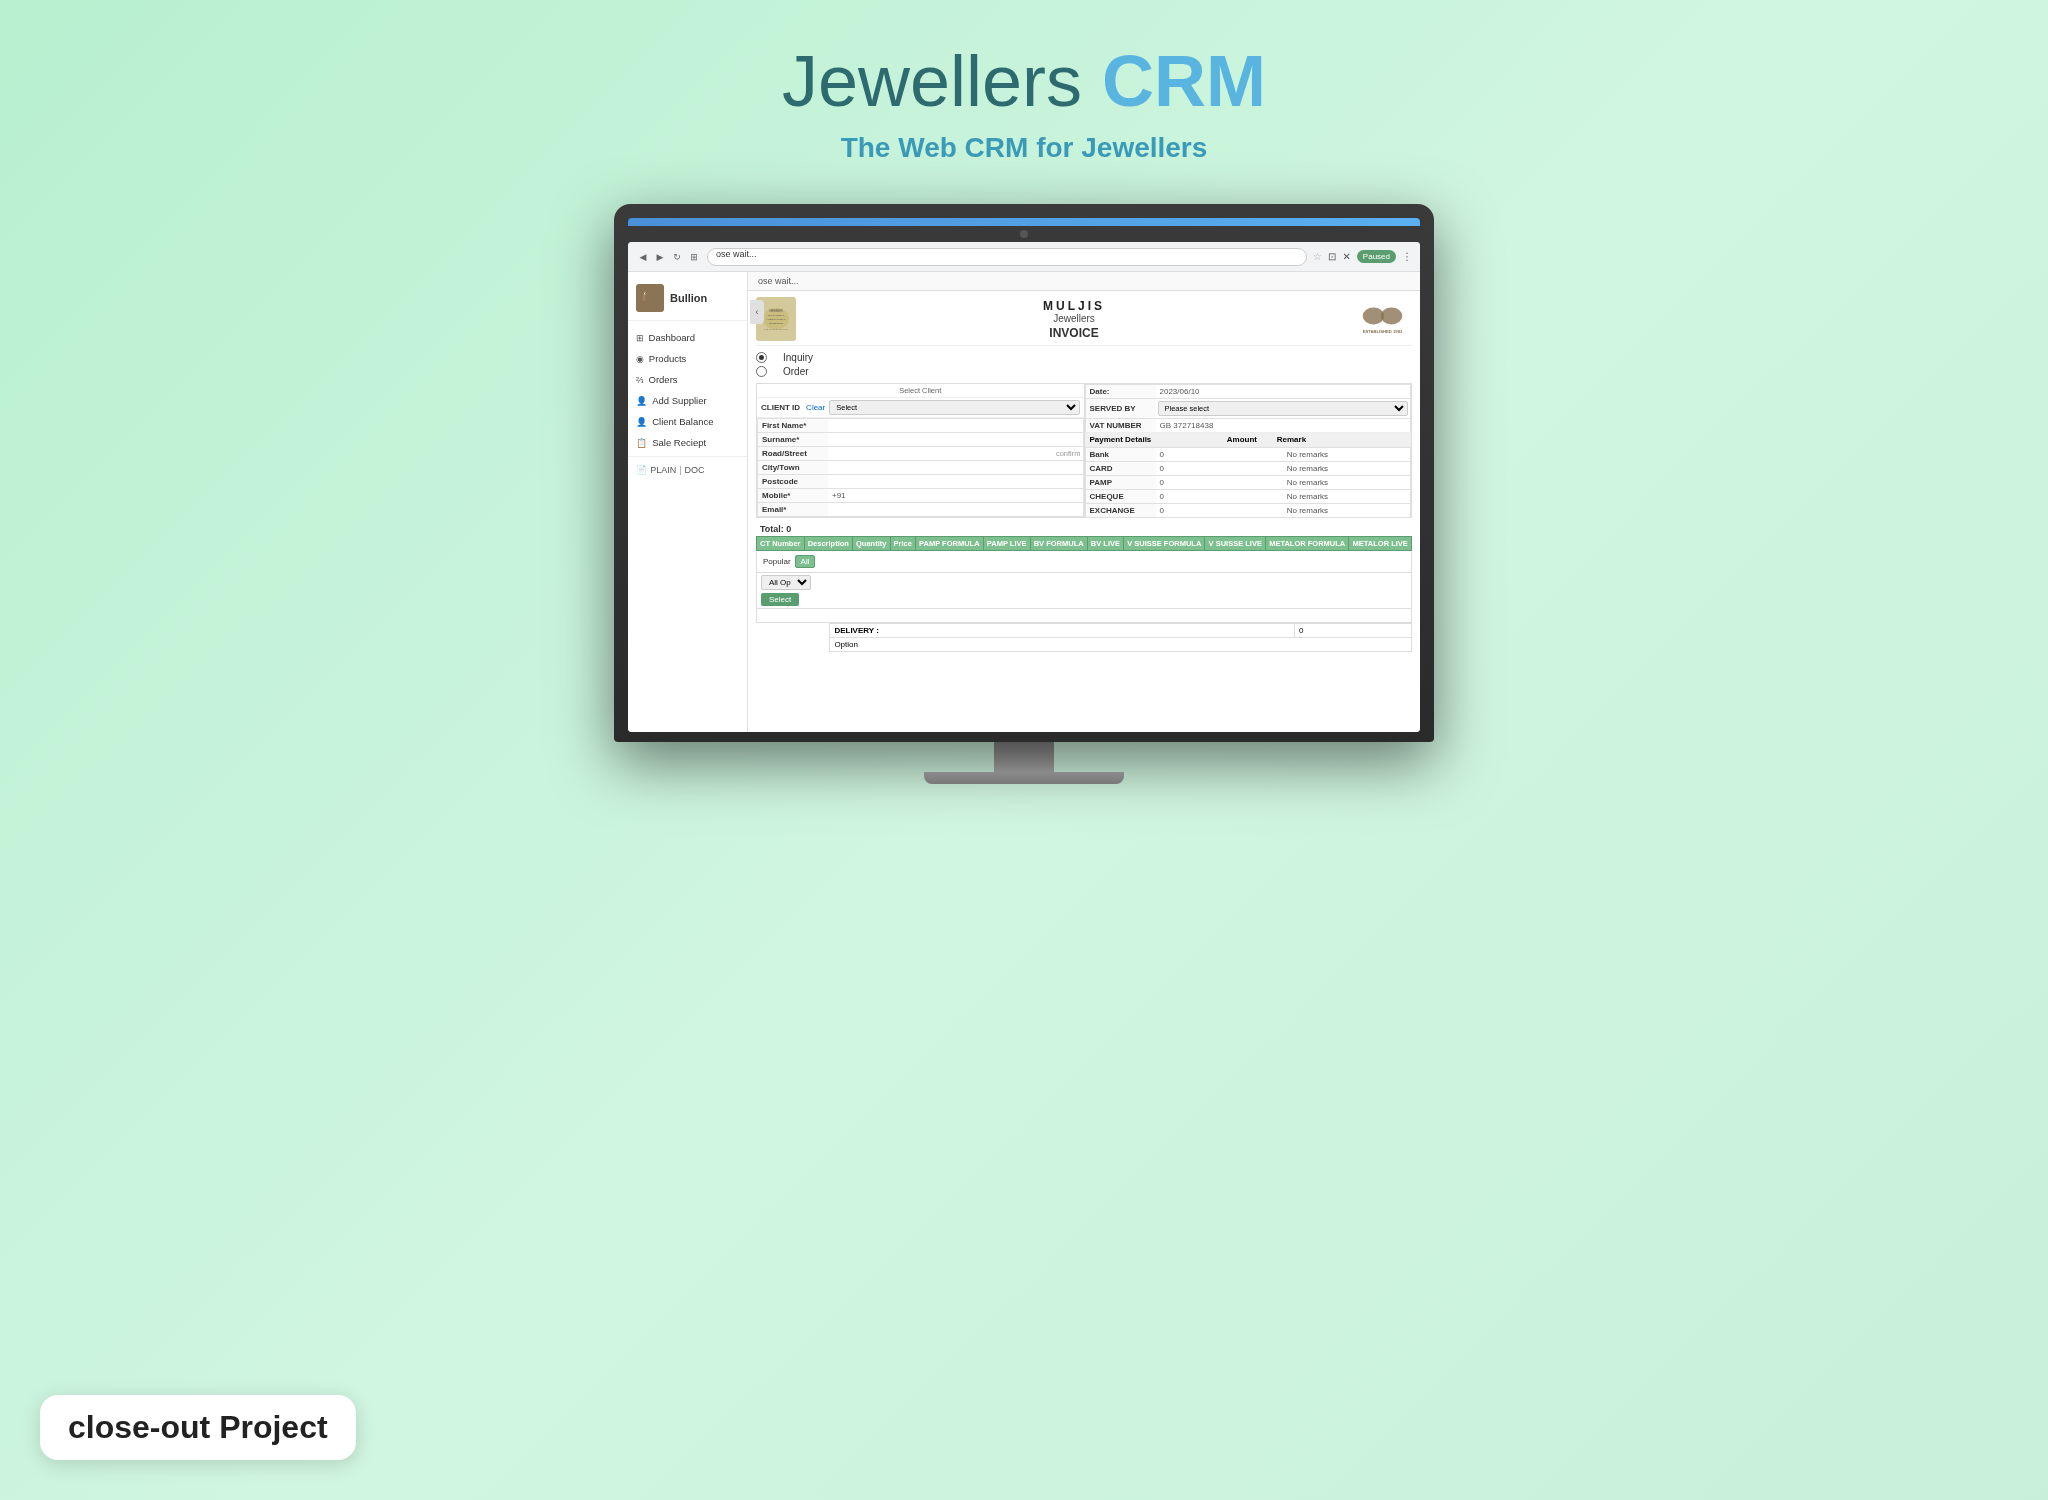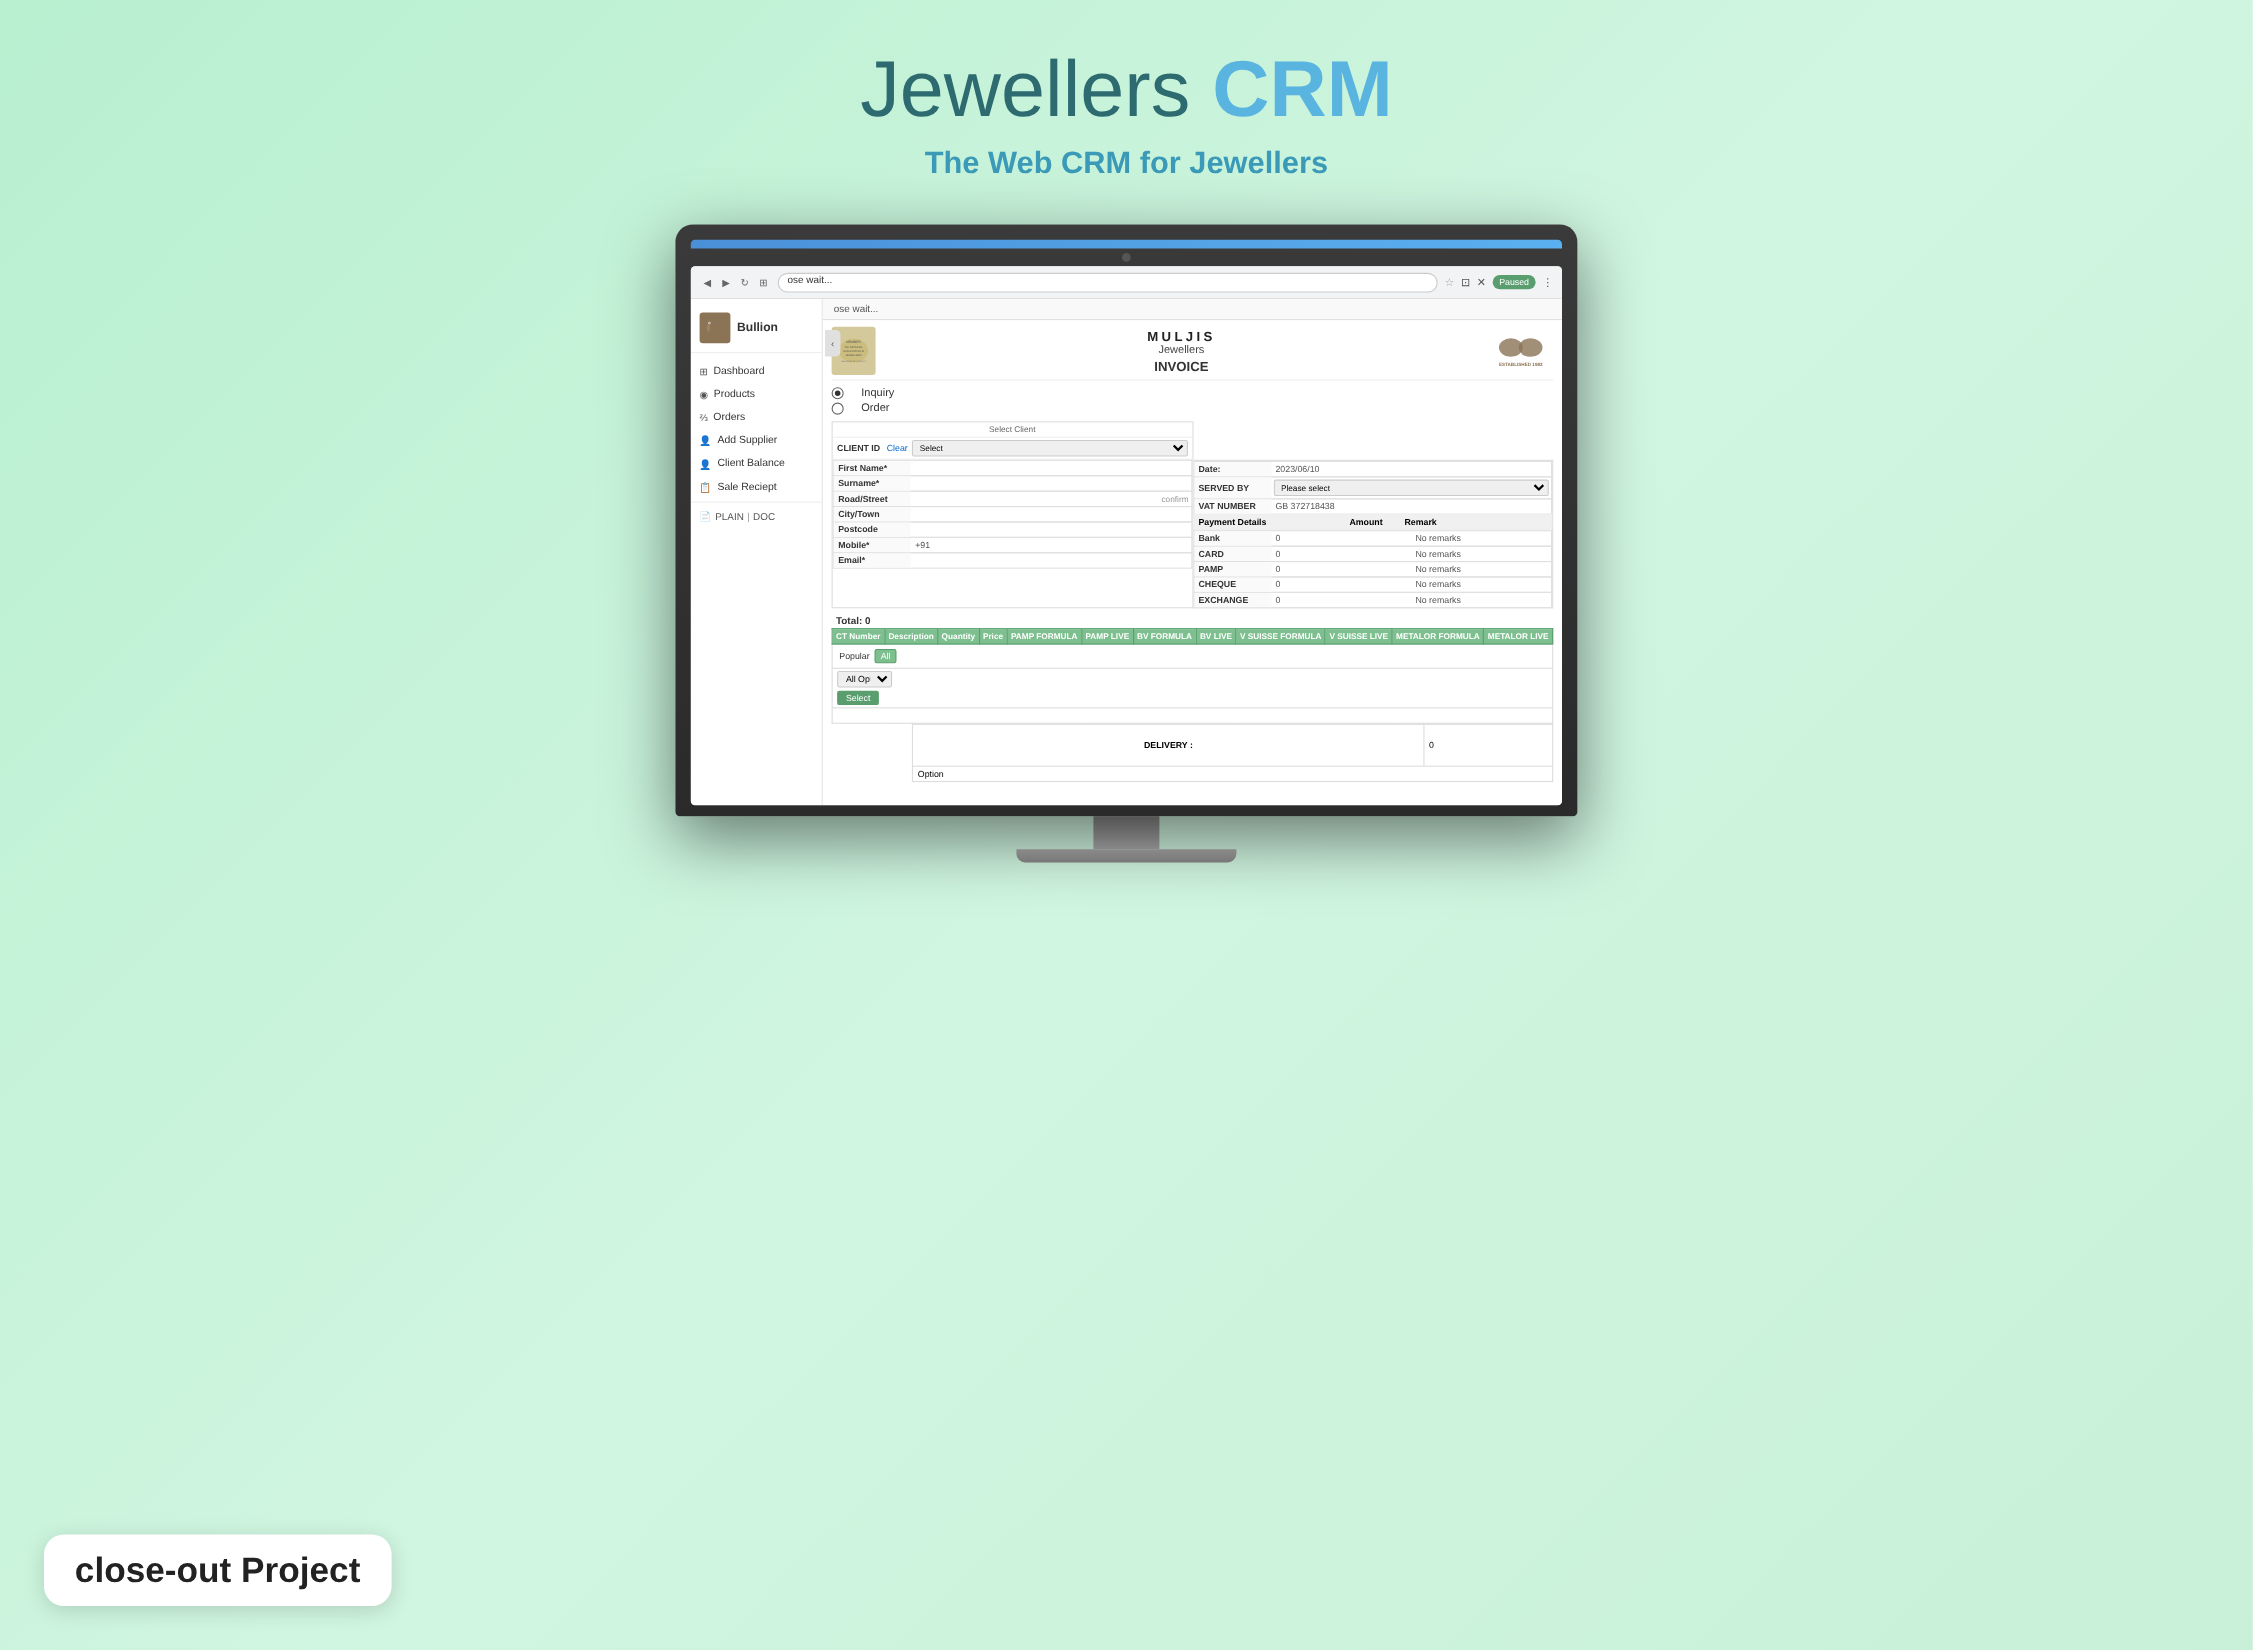--- a/index.html
+++ b/index.html
@@ -609,21 +609,21 @@
                   <span class="field-label">Mobile*</span>
                   <span class="field-val">+91</span>
                 </div>
 
                 <div class="field-row">
                   <span class="field-label">Email*</span>
                   <span class="field-val"></span>
                 </div>
               </div>
 
-              <div style="flex:1;border:1px solid #ddd;border-left:none;margin-top:35px;">
+              <div style="flex:1;border:1px solid #ddd;border-left:none;">
 
                 <div class="field-row">
                   <span class="field-label">Date:</span>
                   <span class="field-val">2023/06/10</span>
                 </div>
 
                 <div class="field-row">
                   <span class="field-label">SERVED BY</span>
                   <select class="form-select" style="flex:1;font-size:7.5px;margin:2px;">
                     <option>Please select</option>
@@ -714,21 +714,21 @@
                   <tr>
                     <td colspan="12" style="height:14px;"></td>
                   </tr>
                 </tbody>
               </table>
 
               <table class="delivery-footer">
                 <tbody>
                     <tr>
                   <td colspan="9" style="border:none;"></td>
-                  <td style="font-size:8px;font-weight:600;text-align:center;padding:14px 4px;">DELIVERY :</td>
+                  <td style="font-size:8px;font-weight:600;text-align:left;padding:2px 4px;">DELIVERY :</td>
                   <td style="font-size:8px;padding:2px 4px;">0</td>
                 </tr>
                 <tr>
                   <td colspan="9" style="border:none;"></td>
                   <td colspan="2" style="font-size:8px;padding:2px 4px;">Option</td>
                 </tr>
               </tbody>
                 </table>
             </div>
 

